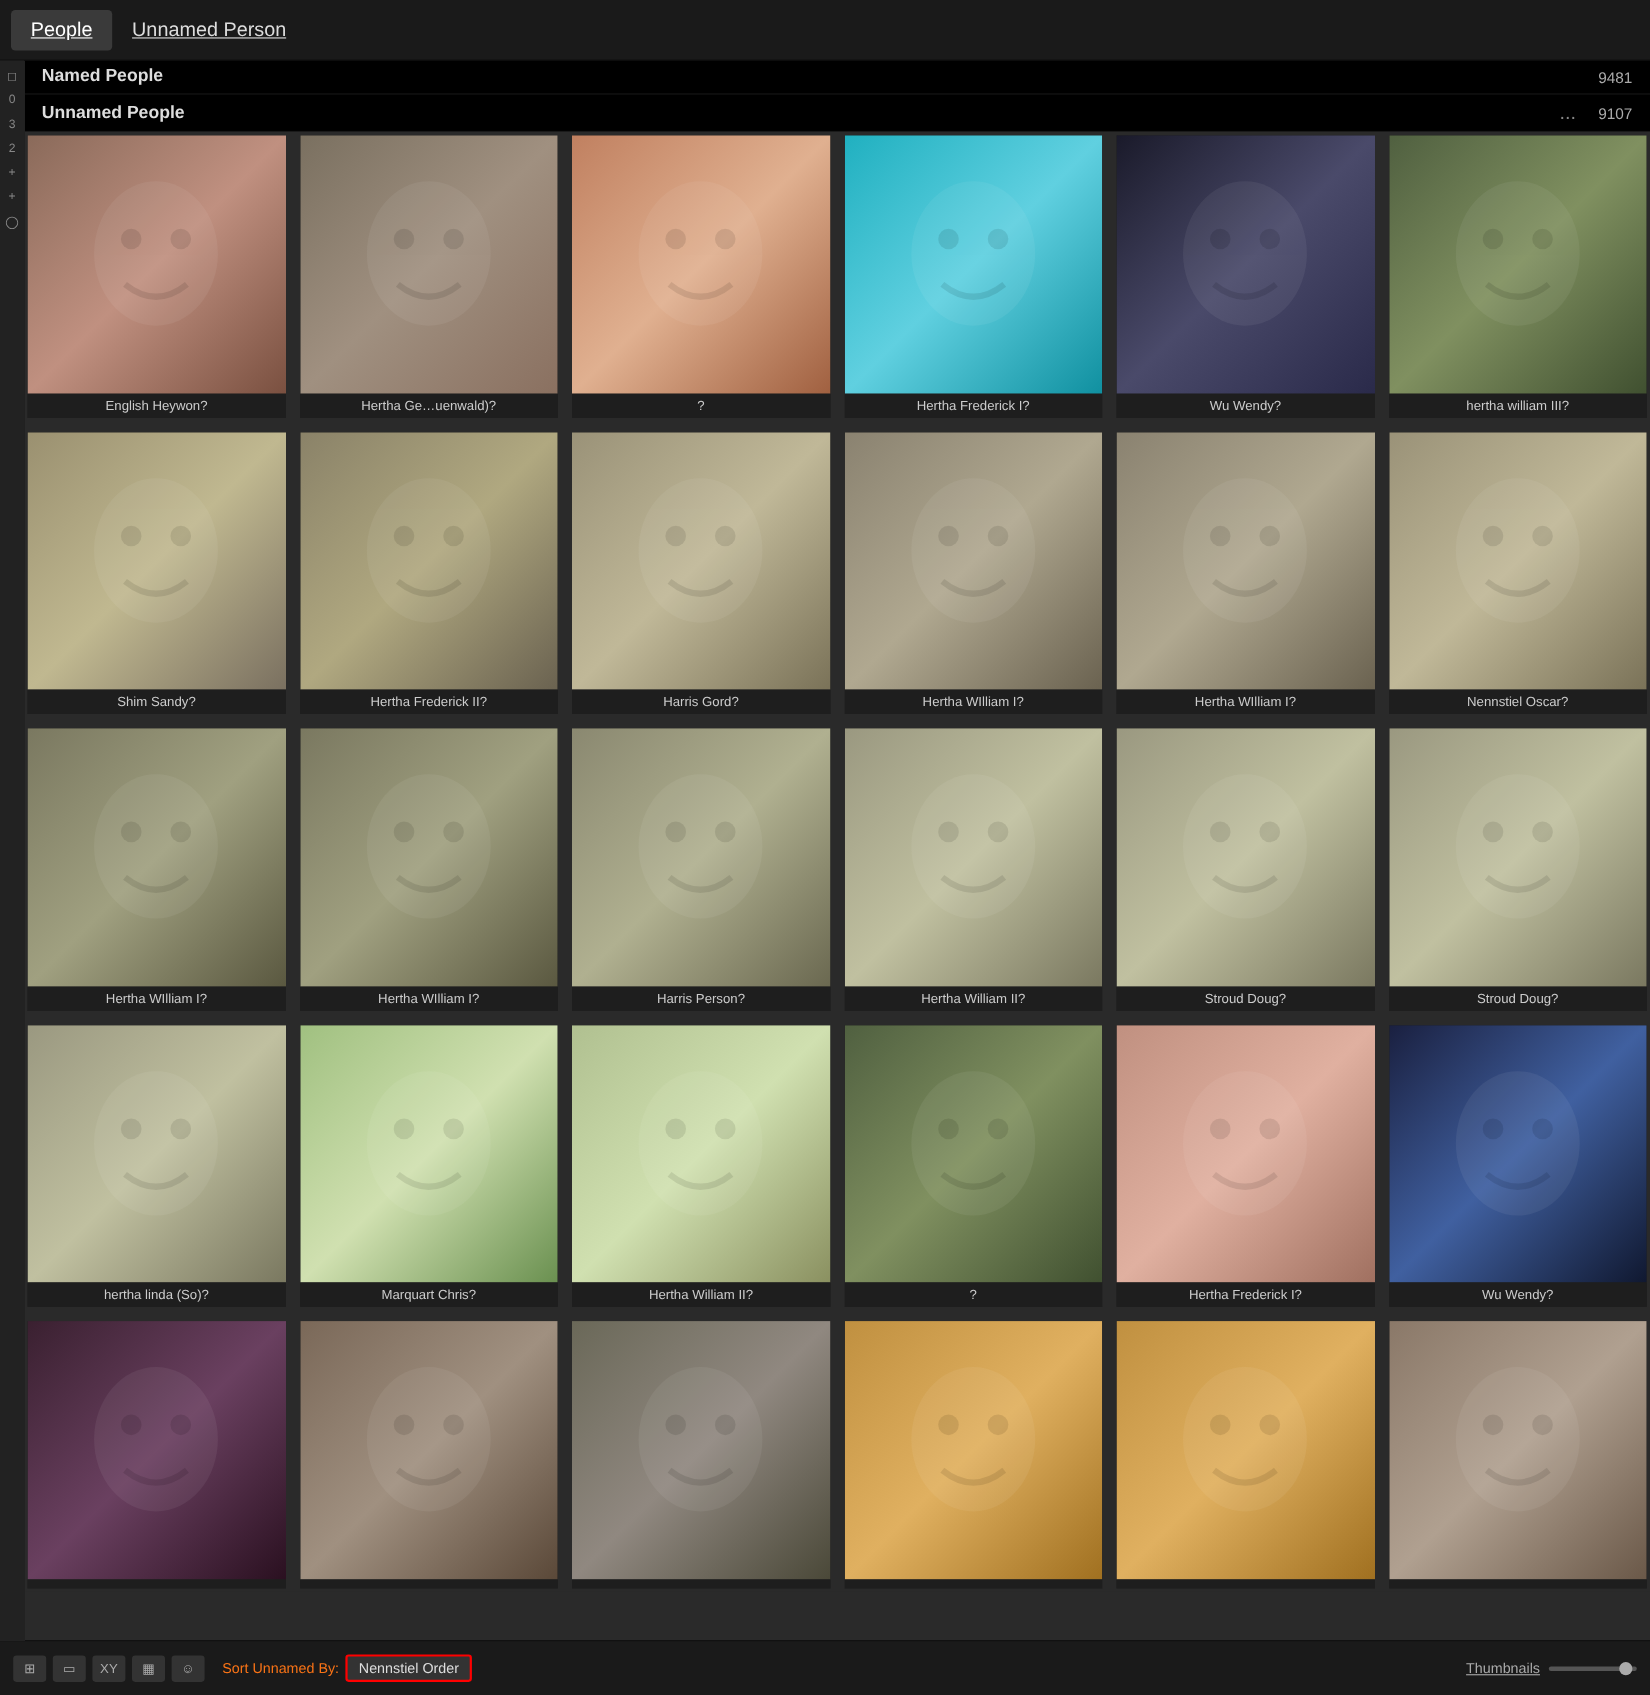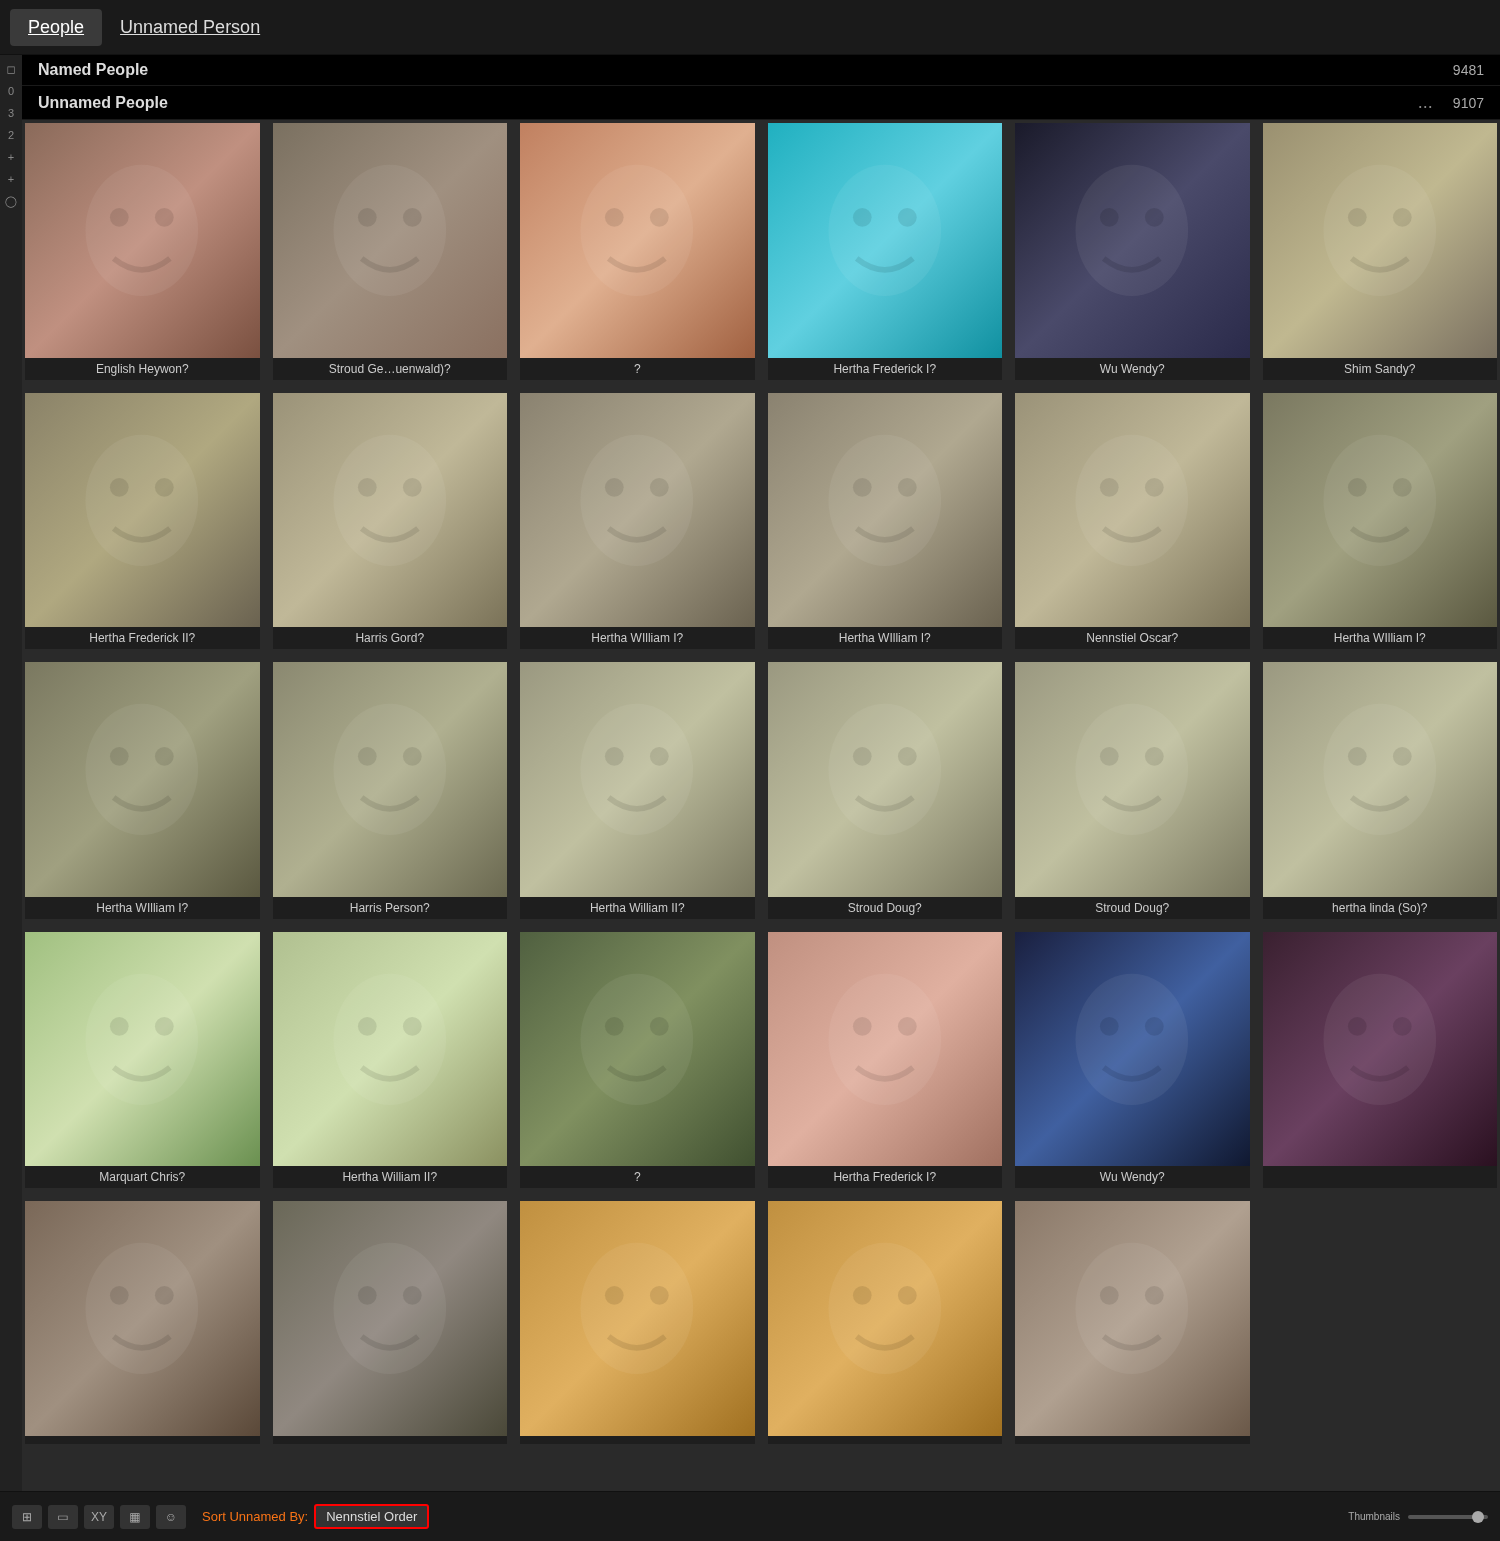--- a/index.html
+++ b/index.html
@@ -141,22 +141,23 @@
       border-radius: 3px;
       cursor: pointer;
       border: 1px solid #555;
     }
     .sort-highlight {
       border: 2px solid red;
       padding: 3px 10px;
     }
     .thumbnails-label {
       margin-left: auto;
-      font-size: 10px;
+      font-size: 13px;
       color: #aaa;
+      text-decoration: underline;
     }
     .slider-track {
       width: 80px;
       height: 4px;
       background: #555;
       border-radius: 2px;
       margin-left: 8px;
       position: relative;
     }
     .slider-thumb {
@@ -296,21 +297,21 @@
         <div class="img-area">
           <div class="face-placeholder face-r1c2">
             <svg width="80%" height="80%" viewBox="0 0 100 100" xmlns="http://www.w3.org/2000/svg" opacity="0.3">
         <ellipse cx="50" cy="45" rx="30" ry="35" fill="rgba(255,255,255,0.2)"></ellipse>
         <circle cx="38" cy="38" r="5" fill="rgba(0,0,0,0.3)"></circle>
         <circle cx="62" cy="38" r="5" fill="rgba(0,0,0,0.3)"></circle>
         <path d="M 35 60 Q 50 72 65 60" stroke="rgba(0,0,0,0.3)" fill="none" stroke-width="3"></path>
       </svg>
           </div>
         </div>
-        <div class="label">Stroud Ge…uenwald)?</div>
+        <div class="label">Hertha Ge…uenwald)?</div>
       </div>
       <div class="photo-cell">
         <div class="img-area">
           <div class="face-placeholder face-r1c3">
             <svg width="80%" height="80%" viewBox="0 0 100 100" xmlns="http://www.w3.org/2000/svg" opacity="0.3">
         <ellipse cx="50" cy="45" rx="30" ry="35" fill="rgba(255,255,255,0.2)"></ellipse>
         <circle cx="38" cy="38" r="5" fill="rgba(0,0,0,0.3)"></circle>
         <circle cx="62" cy="38" r="5" fill="rgba(0,0,0,0.3)"></circle>
         <path d="M 35 60 Q 50 72 65 60" stroke="rgba(0,0,0,0.3)" fill="none" stroke-width="3"></path>
       </svg>
@@ -336,20 +337,33 @@
           <div class="face-placeholder face-r1c5">
             <svg width="80%" height="80%" viewBox="0 0 100 100" xmlns="http://www.w3.org/2000/svg" opacity="0.3">
         <ellipse cx="50" cy="45" rx="30" ry="35" fill="rgba(255,255,255,0.2)"></ellipse>
         <circle cx="38" cy="38" r="5" fill="rgba(0,0,0,0.3)"></circle>
         <circle cx="62" cy="38" r="5" fill="rgba(0,0,0,0.3)"></circle>
         <path d="M 35 60 Q 50 72 65 60" stroke="rgba(0,0,0,0.3)" fill="none" stroke-width="3"></path>
       </svg>
           </div>
         </div>
         <div class="label">Wu Wendy?</div>
+      </div>
+      <div class="photo-cell">
+        <div class="img-area">
+          <div class="face-placeholder face-r1c6">
+            <svg width="80%" height="80%" viewBox="0 0 100 100" xmlns="http://www.w3.org/2000/svg" opacity="0.3">
+        <ellipse cx="50" cy="45" rx="30" ry="35" fill="rgba(255,255,255,0.2)"></ellipse>
+        <circle cx="38" cy="38" r="5" fill="rgba(0,0,0,0.3)"></circle>
+        <circle cx="62" cy="38" r="5" fill="rgba(0,0,0,0.3)"></circle>
+        <path d="M 35 60 Q 50 72 65 60" stroke="rgba(0,0,0,0.3)" fill="none" stroke-width="3"></path>
+      </svg>
+          </div>
+        </div>
+        <div class="label">hertha william III?</div>
       </div>
       <div class="photo-cell">
         <div class="img-area">
           <div class="face-placeholder face-r2c1">
             <svg width="80%" height="80%" viewBox="0 0 100 100" xmlns="http://www.w3.org/2000/svg" opacity="0.3">
         <ellipse cx="50" cy="45" rx="30" ry="35" fill="rgba(255,255,255,0.2)"></ellipse>
         <circle cx="38" cy="38" r="5" fill="rgba(0,0,0,0.3)"></circle>
         <circle cx="62" cy="38" r="5" fill="rgba(0,0,0,0.3)"></circle>
         <path d="M 35 60 Q 50 72 65 60" stroke="rgba(0,0,0,0.3)" fill="none" stroke-width="3"></path>
       </svg>

